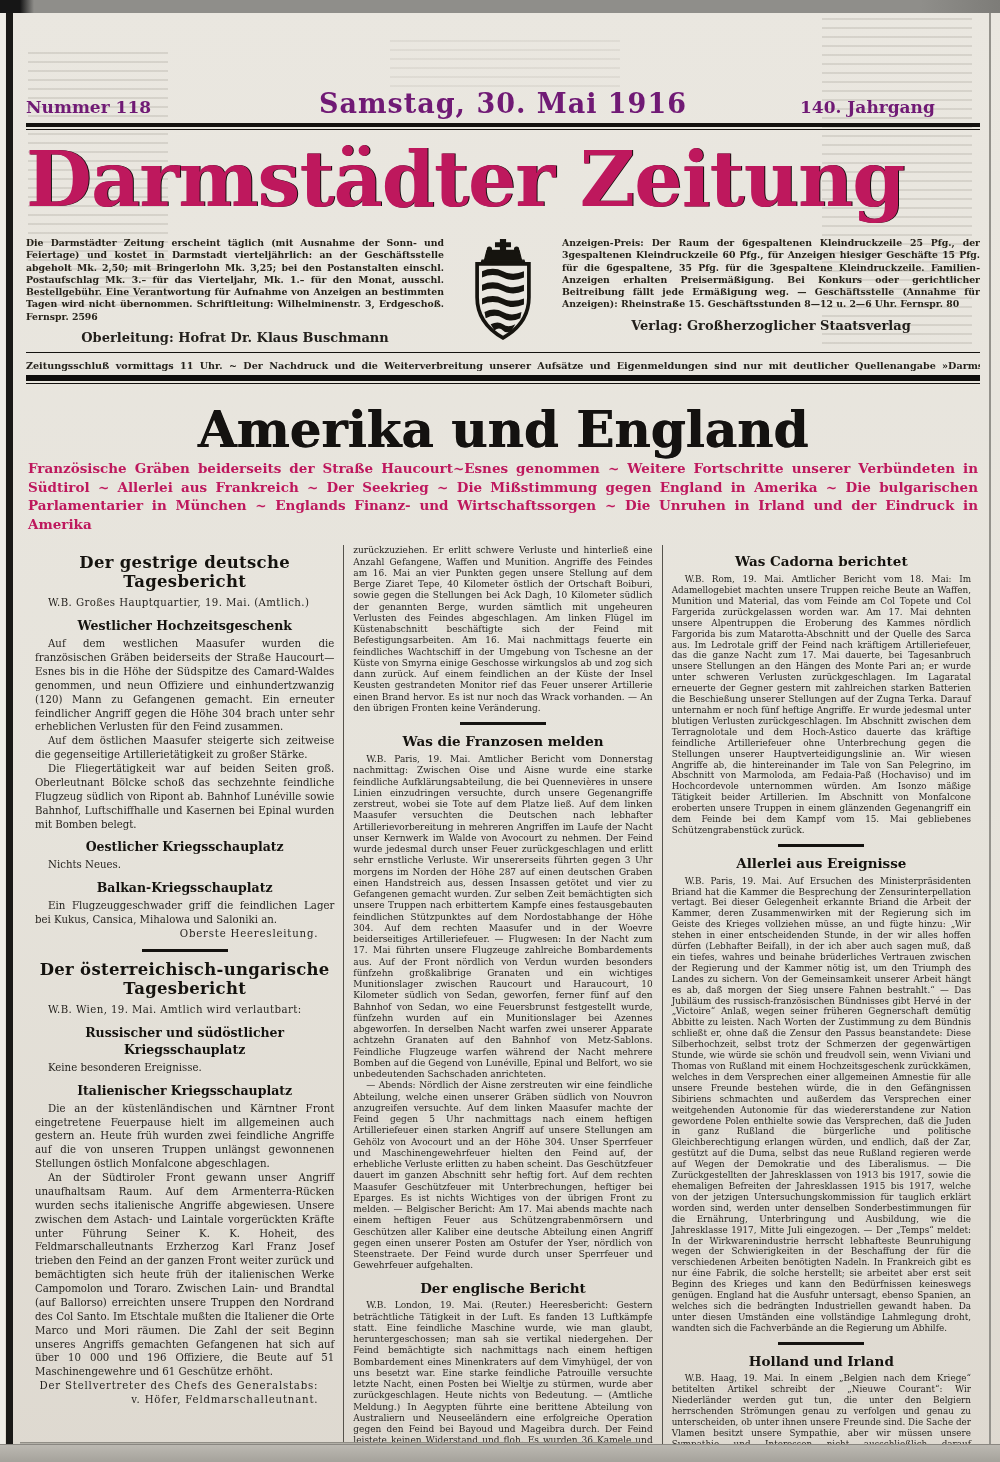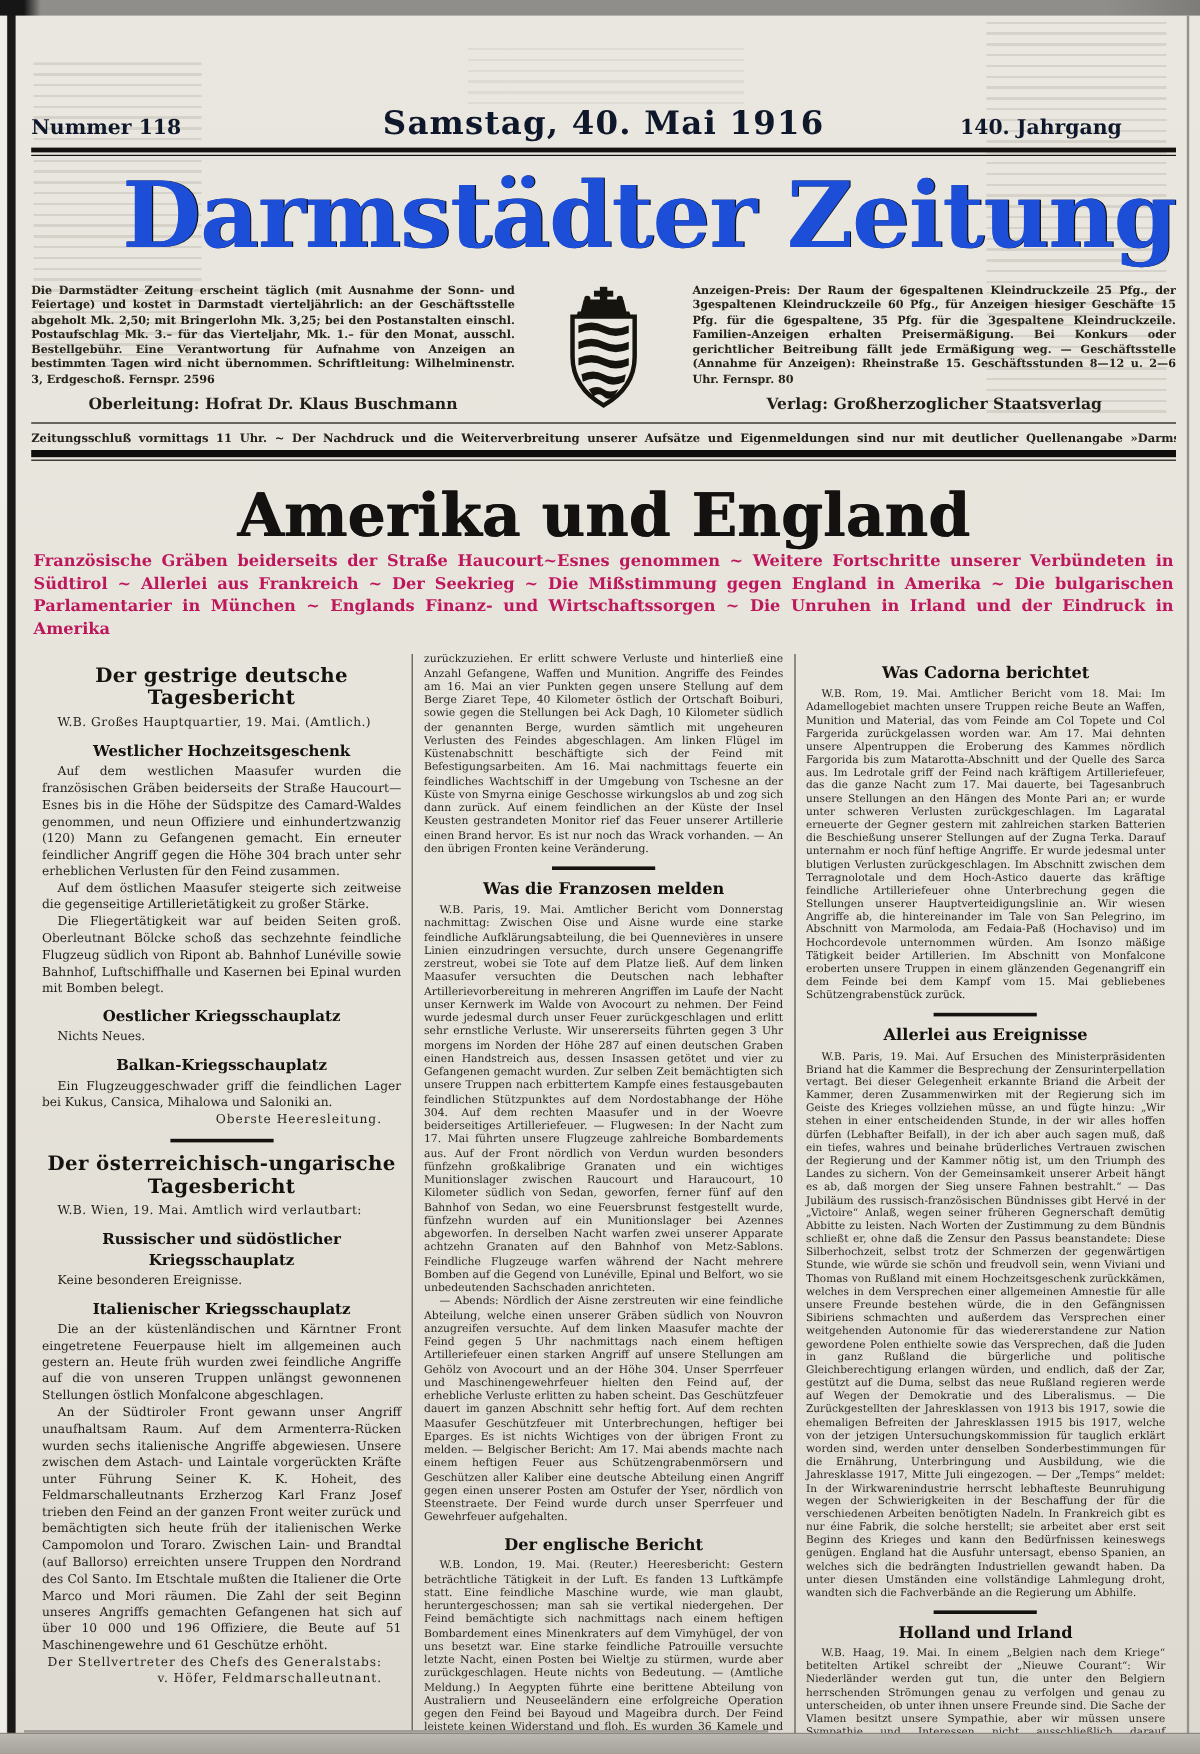--- a/index.html
+++ b/index.html
@@ -17,30 +17,30 @@
   .scan-right{position:absolute;top:13px;right:9px;width:2px;bottom:0;background:#94928c;}
   .scan-bottom{position:absolute;left:0;right:0;bottom:0;height:17px;background:linear-gradient(180deg,#bcb9b2,#a5a29b);border-top:1px solid #8a8781;}
   .scan-bottom2{position:absolute;left:20px;width:620px;bottom:10px;height:9px;background:#b3b0a8;border-top:1px solid #918e86;}
   .ghost{position:absolute;opacity:.14;background:repeating-linear-gradient(180deg,#5c564a 0 2px,transparent 2px 9px);}
   .g1{left:28px;top:52px;width:140px;height:260px;}
   .g2{right:28px;top:18px;width:150px;height:330px;}
   .g3{left:390px;top:40px;width:230px;height:48px;opacity:.08;}
 
   .content{position:absolute;left:26px;right:20px;top:0;}
 
-  .header-row{display:flex;align-items:baseline;margin-top:88px;font-weight:bold;color:#0f172a;}
+  .header-row{display:flex;align-items:baseline;margin-top:88px;font-weight:bold;color:#701a75;}
   .issue,.volume{font-size:17px;width:180px;}
   .volume{text-align:left;}
   .date{flex:1;text-align:center;font-size:27px;letter-spacing:1px;}
   .rule-a{height:4px;background:#14120f;margin-top:4px;}
   .rule-b{height:1px;background:#14120f;margin-top:2px;}
 
-  .masthead{text-align:right;font-size:76px;font-weight:bold;letter-spacing:-1px;line-height:1.04;margin:10px 0 4px;color:#1d4ed8;text-shadow:1px 0 0 #131210;}
+  .masthead{text-align:left;font-size:76px;font-weight:bold;letter-spacing:-1px;line-height:1.04;margin:10px 0 4px;color:#be185d;text-shadow:1px 0 0 #131210;}
 
-  .imprint-row{display:flex;gap:31px;margin-top:18px;}
+  .imprint-row{display:flex;gap:16px;margin-top:18px;}
   .imprint-side{flex:1;min-width:0;}
   .imprint{font-size:9.3px;font-weight:bold;text-align:justify;line-height:1.32;margin:0;color:#262219;}
   .mgmt{font-size:13px;font-weight:bold;text-align:center;margin:7px 0 0;}
   .arms-wrap{width:86px;display:flex;justify-content:center;align-items:flex-start;padding-top:2px;}
 
   .notice{font-size:9.6px;font-weight:bold;margin-top:7px;white-space:nowrap;overflow:hidden;word-spacing:3px;color:#25221c;}
   .rule-heavy{height:6px;background:#0f0e0c;margin-top:4px;}
 
   .headline{text-align:center;font-size:50px;font-weight:bold;margin:16px 0 0;color:#141210;text-shadow:.6px 0 0 #141210;}
   .subheadline{font-size:13.5px;font-weight:bold;text-align:justify;line-height:1.38;margin:0 2px;color:#be185d;}
@@ -65,21 +65,21 @@
 
 <div class="paper"></div>
 <div class="ghost g1"></div>
 <div class="ghost g2"></div>
 <div class="ghost g3"></div>
 
 <div class="content">
 
   <div class="header-row">
     <span class="issue">Nummer 118</span>
-    <span class="date">Samstag, 40. Mai 1916</span>
+    <span class="date">Samstag, 30. Mai 1916</span>
     <span class="volume">140. Jahrgang</span>
   </div>
   <div class="rule-a"></div>
   <div class="rule-b"></div>
 
   <div class="masthead">Darmstädter Zeitung</div>
 
   <div class="imprint-row">
     <div class="imprint-side">
       <p class="imprint">Die Darmstädter Zeitung erscheint täglich (mit Ausnahme der Sonn- und Feiertage) und kostet in Darmstadt vierteljährlich: an der Geschäftsstelle abgeholt Mk. 2,50; mit Bringerlohn Mk. 3,25; bei den Postanstalten einschl. Postaufschlag Mk. 3.– für das Vierteljahr, Mk. 1.– für den Monat, ausschl. Bestellgebühr. Eine Verantwortung für Aufnahme von Anzeigen an bestimmten Tagen wird nicht übernommen. Schriftleitung: Wilhelminenstr. 3, Erdgeschoß. Fernspr. 2596</p>

